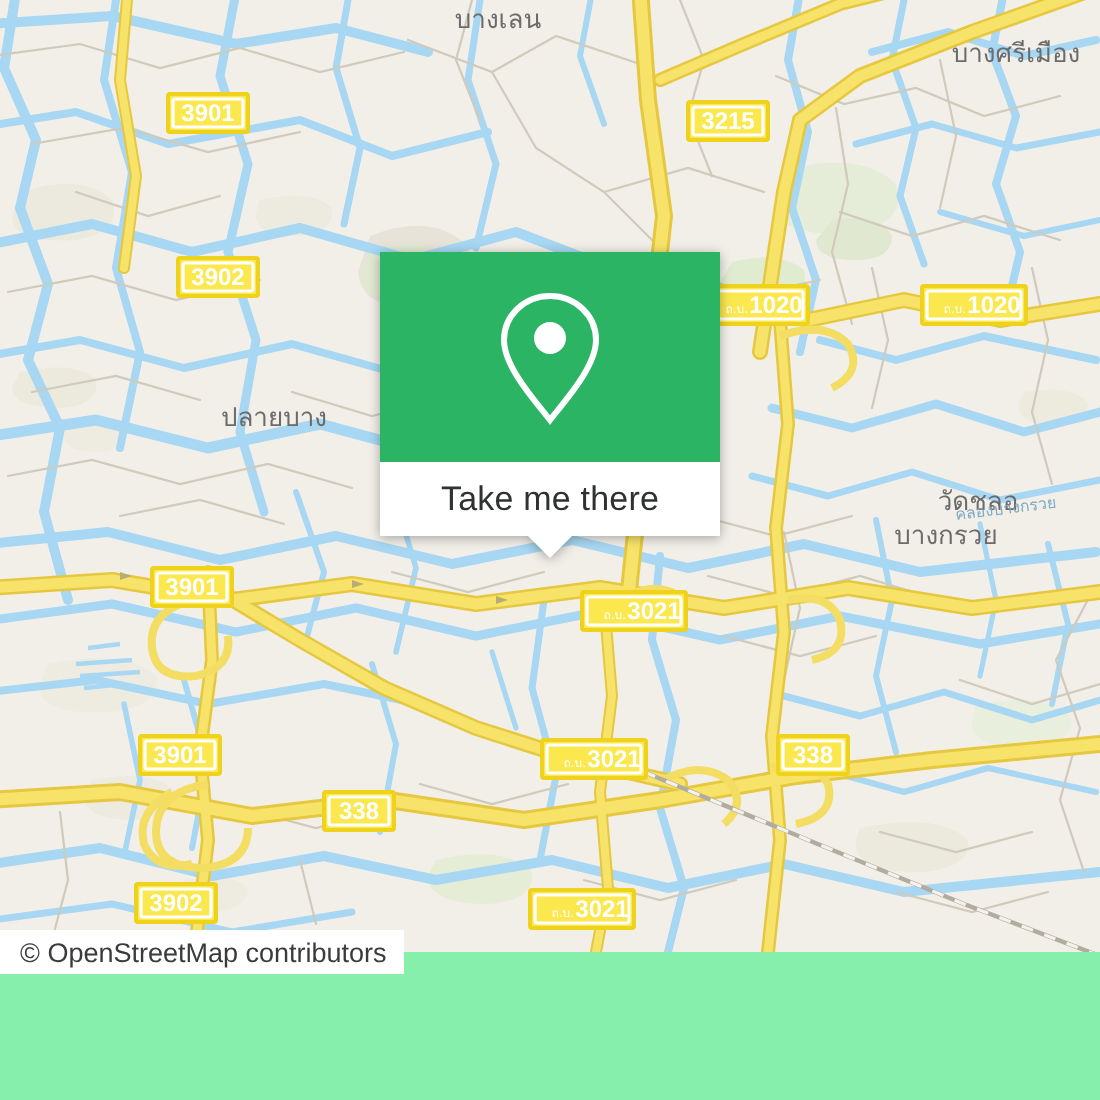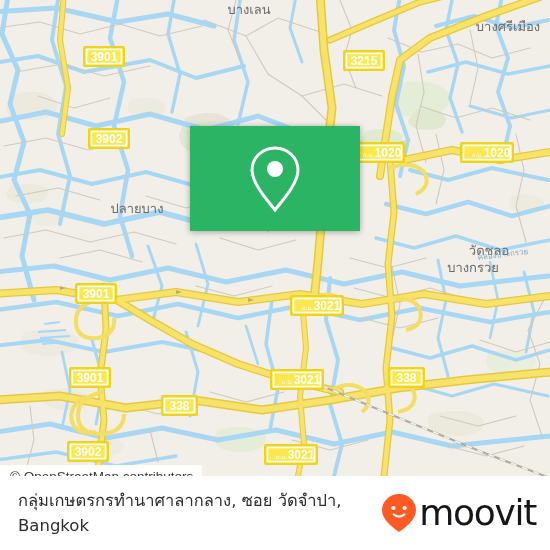--- a/index.html
+++ b/index.html
@@ -426,32 +426,24 @@
     </svg>
   </div>
 
   <div id="callout">
     <div id="callout-head">
       <svg width="56" height="70" viewBox="0 0 56 70">
         <path d="M28 4 C15 4 5 14 5 26 C5 40 22 58 28 66 C34 58 51 40 51 26 C51 14 41 4 28 4 Z" fill="none" stroke="#ffffff" stroke-width="3"></path>
         <circle cx="28" cy="25" r="8" fill="#ffffff"></circle>
       </svg>
     </div>
+    <div id="callout-foot">
+      <span id="callout-label">Take me there</span>
+      <div id="callout-tail"></div>
+    </div>
   </div>
 
   <div id="attribution">
     <span>© OpenStreetMap contributors</span>
   </div>
 
-  <div id="bottombar">
-    <div id="place-title">กลุ่มเกษตรกรทำนาศาลากลาง, ซอย วัดจำปา, Bangkok</div>
-    <div id="brand">
-      <svg id="brand-mark" width="36" height="40" viewBox="0 0 36 40">
-        <path d="M18 1 C8.6 1 1 8.4 1 17.3 C1 26.5 12.2 35.2 18 39 C23.8 35.2 35 26.5 35 17.3 C35 8.4 27.4 1 18 1 Z" fill="#ff5a23"></path>
-        <circle cx="12.4" cy="15" r="2.1" fill="#ffffff"></circle>
-        <circle cx="23.6" cy="15" r="2.1" fill="#ffffff"></circle>
-        <path d="M12.6 21.4 q5.4 4.4 10.8 0" fill="none" stroke="#ffffff" stroke-width="2" stroke-linecap="round"></path>
-      </svg>
-      <span id="brand-word">moovit</span>
-    </div>
-  </div>
 
 </div>
 
 </body></html>

